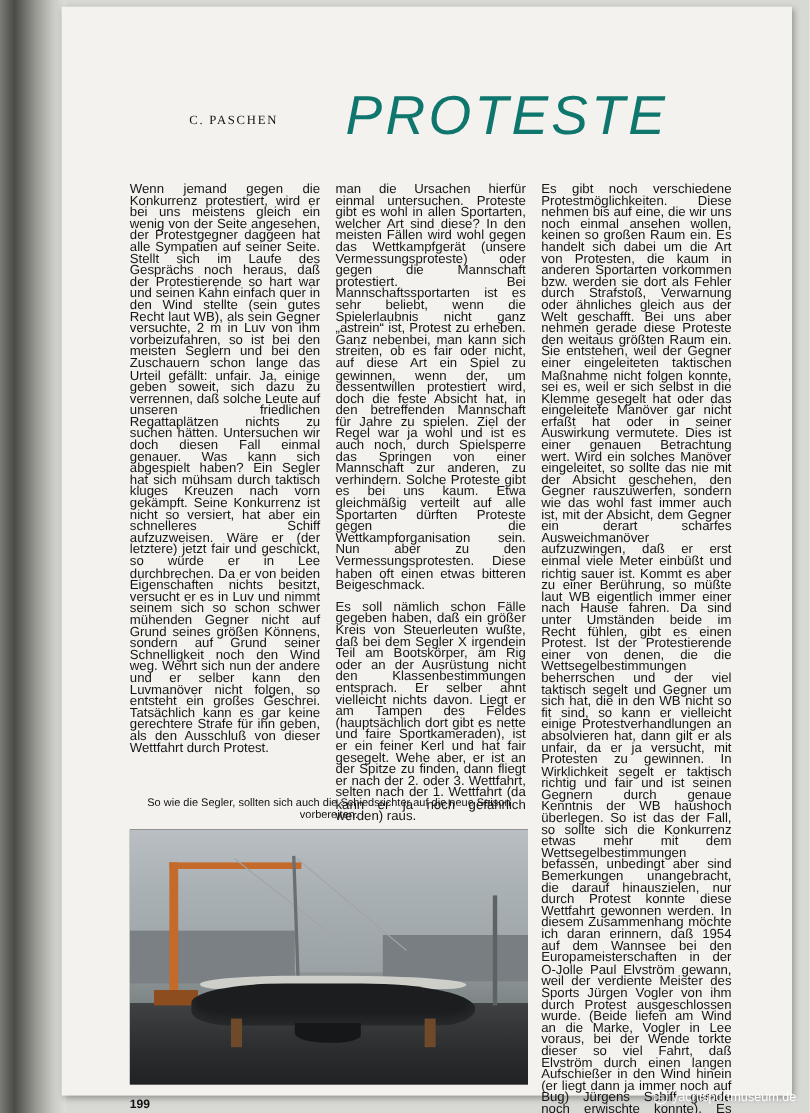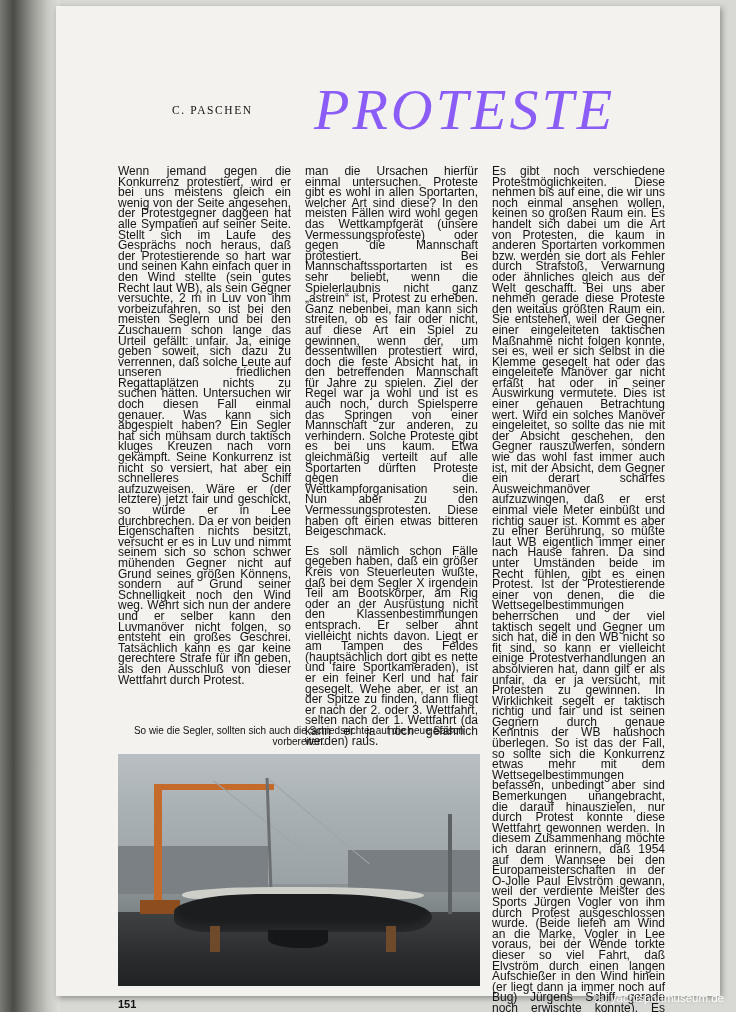--- a/index.html
+++ b/index.html
@@ -55,24 +55,24 @@
     font-family: "Liberation Serif", serif;
     font-size: 11.5px;
     letter-spacing: 1.6px;
     color: #111;
     font-variant: small-caps;
   }
   .headline {
     position: absolute;
     left: 196px;
     top: 6px;
-    font-family: Liberation Serif, serif;
-    font-size: 58px;
+    font-family: Liberation Sans, sans-serif;
+    font-size: 50px;
     letter-spacing: 3px;
-    color: #8b5cf6;
+    color: #0f766e;
     font-style: italic;
     font-weight: normal;
   }
   
   .cols {
     position: absolute;
     left: 0;
     top: 96px;
     width: 548px;
     display: flex;
@@ -288,21 +288,21 @@
         <div class="rig1"></div>
         <div class="rig2"></div>
         <div class="mast"></div>
         <div class="hull-top"></div>
         <div class="hull"></div>
         <div class="keel"></div>
         <div class="cradle1"></div>
         <div class="cradle2"></div>
       </div>
 
-      <div class="folio">151</div>
+      <div class="folio">199</div>
     </div>
   </div>
 
   <div class="watermark">
     <span class="wm-c">c</span>
     <span>yachtsportmuseum.de</span>
   </div>
 </div>
 
 </body></html>

